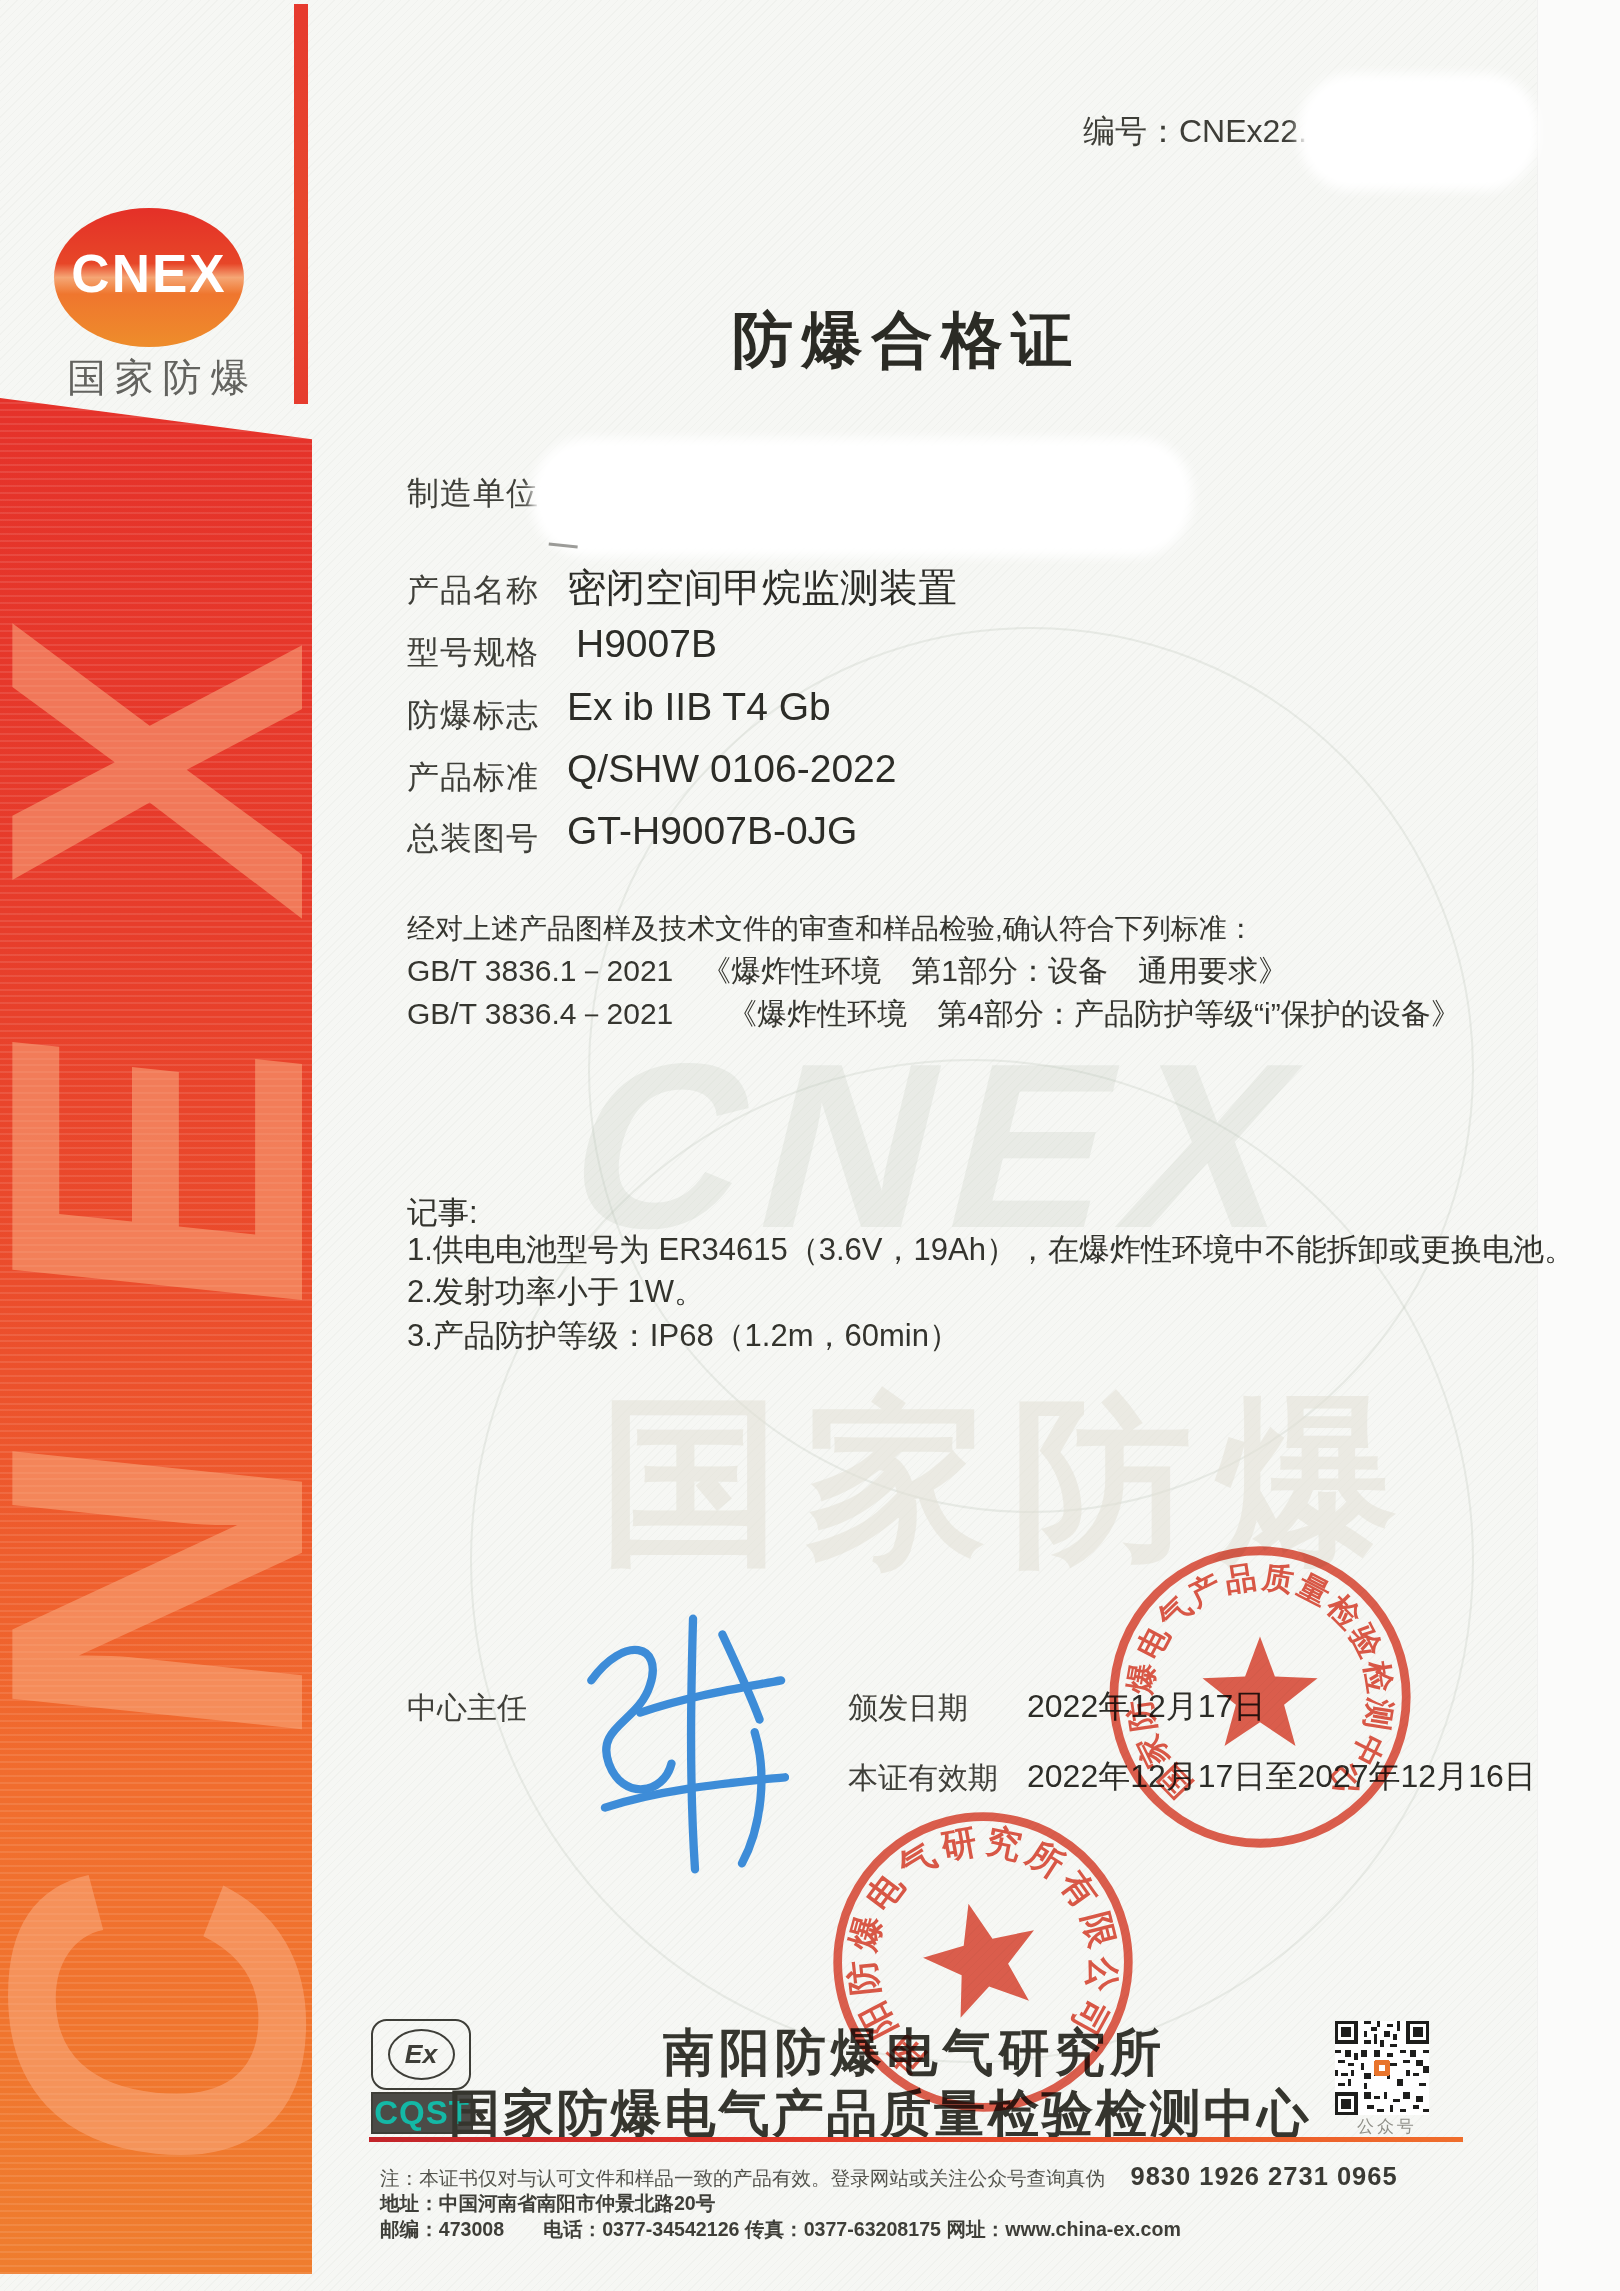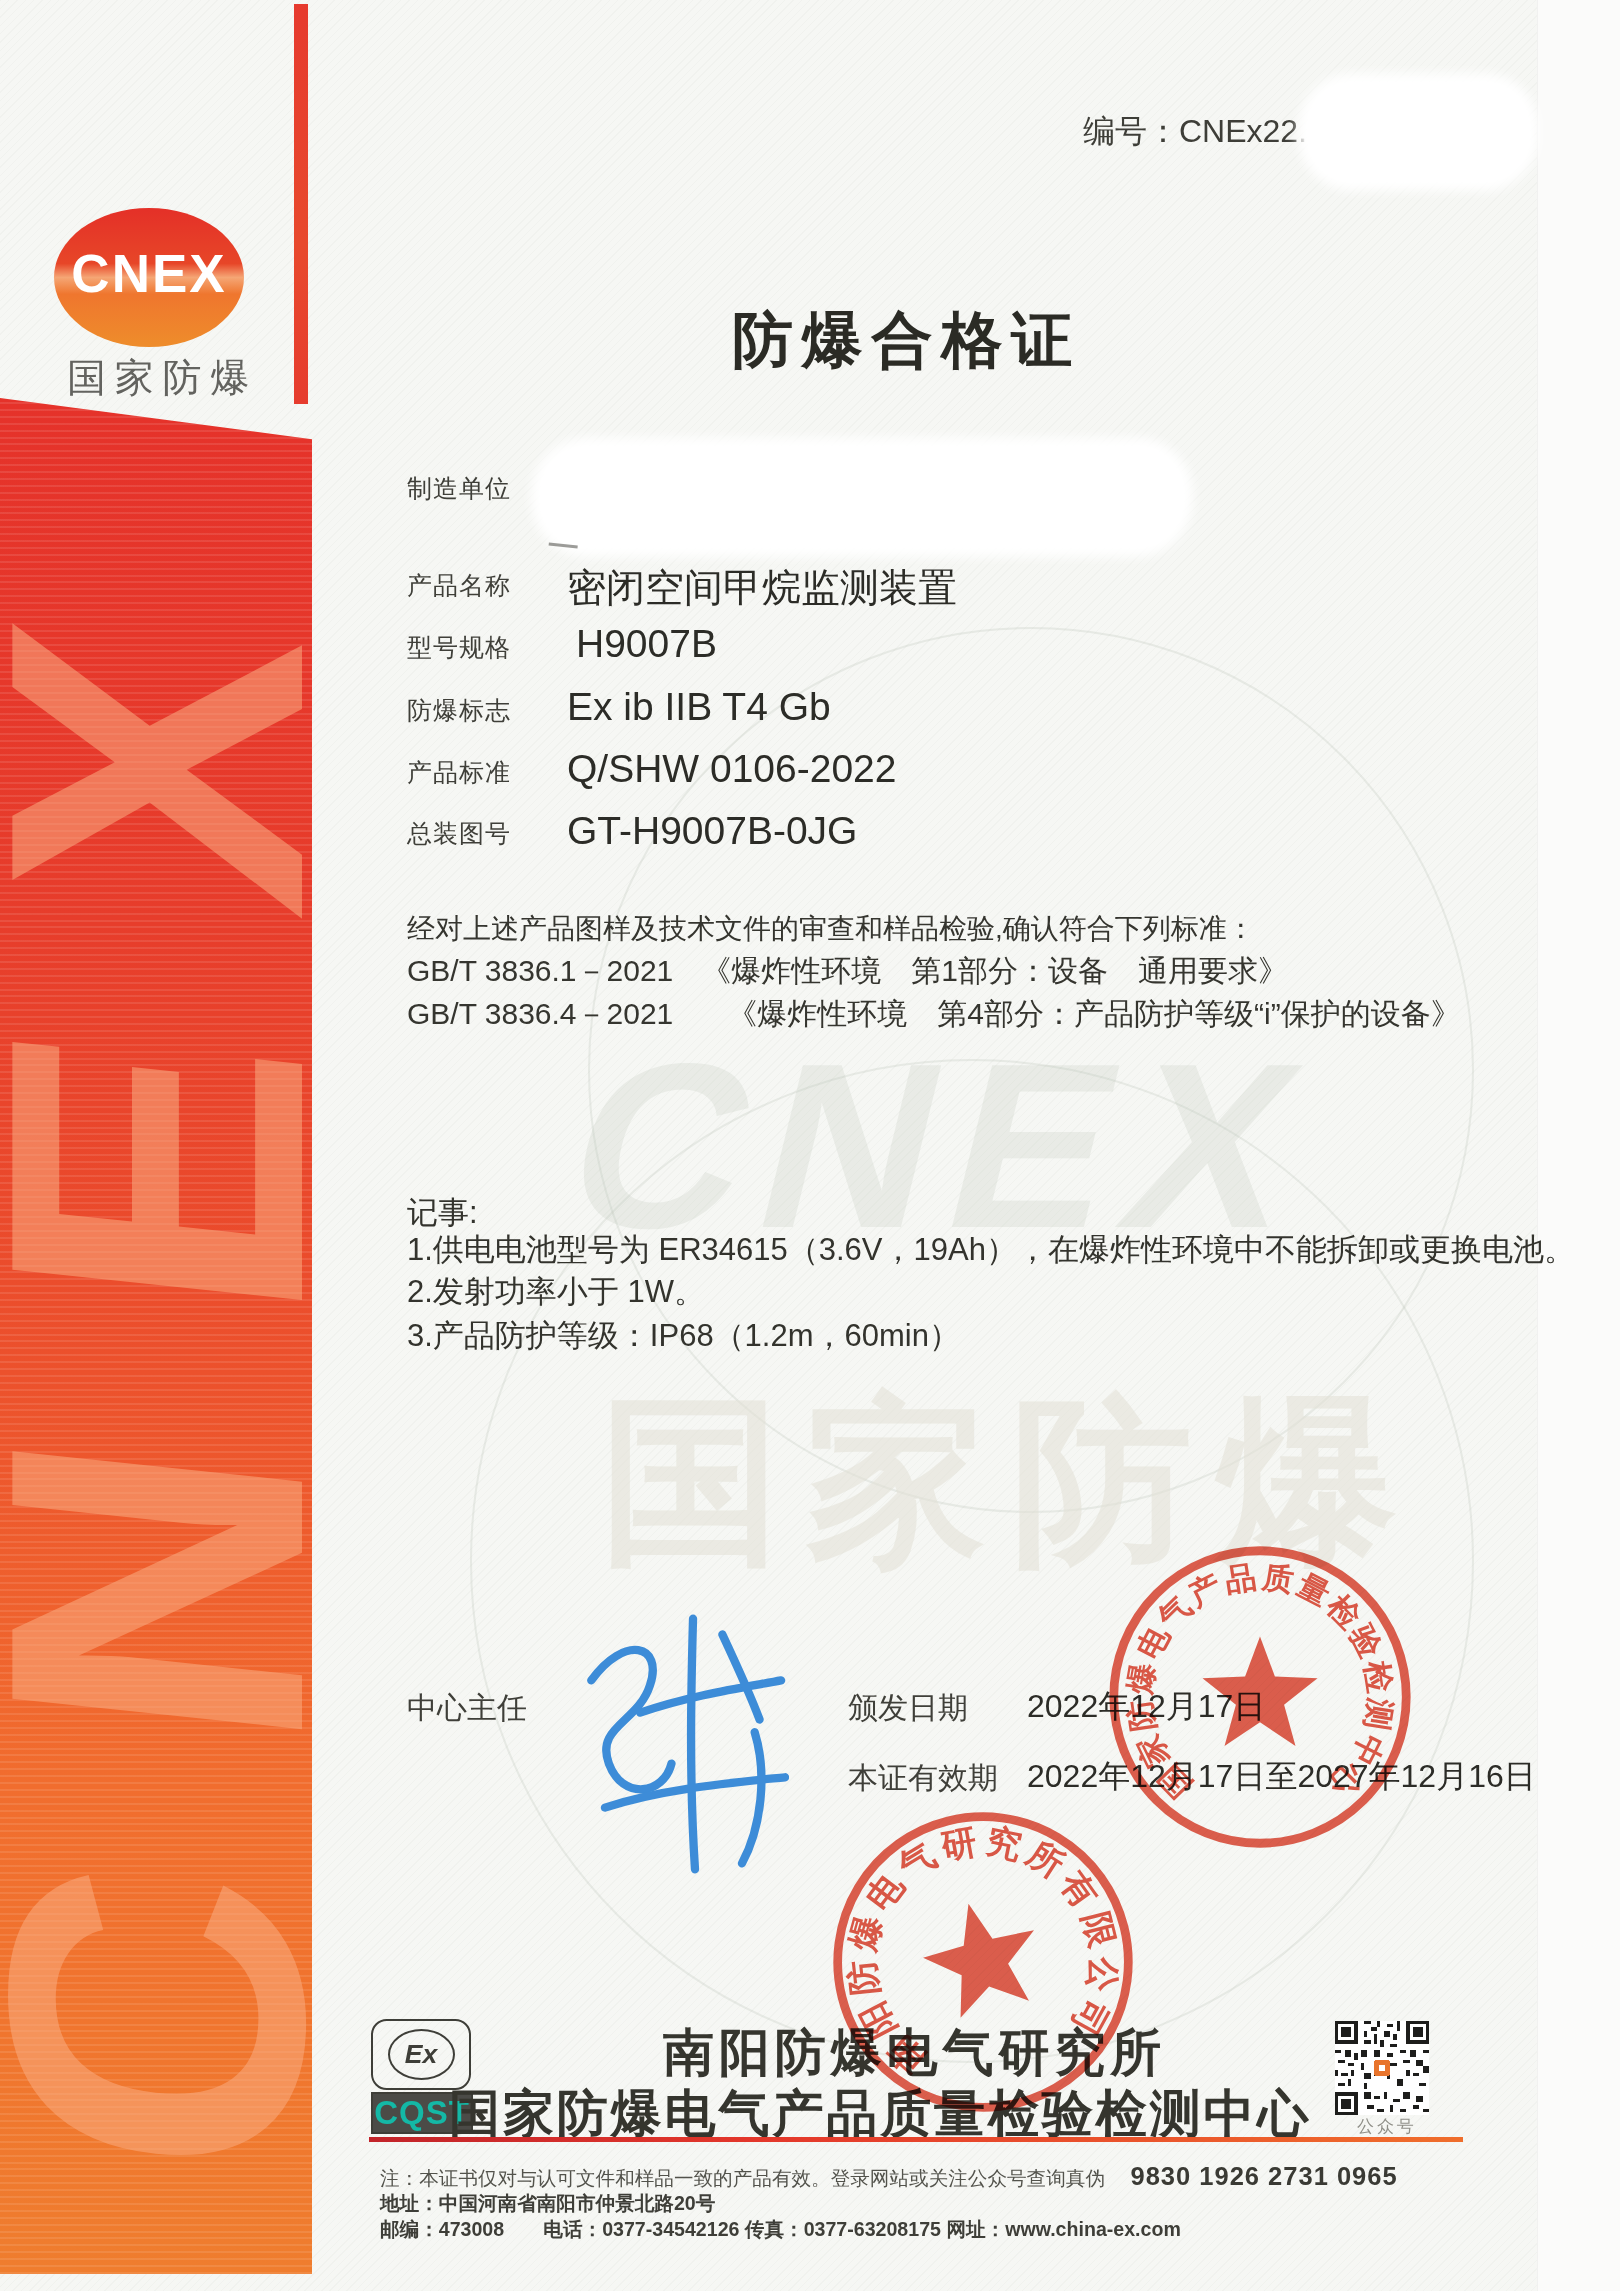--- a/index.html
+++ b/index.html
@@ -41,21 +41,21 @@
   }
   .logo-ellipse span{color:#fff;font-size:53px;font-weight:800;letter-spacing:2px;margin-top:-7.8px;}
   .logo-sub{left:67px;top:351px;font-size:39px;letter-spacing:8.8px;color:#63635f;z-index:3;}
   
   .cert-no{left:1083px;top:110px;font-size:32px;color:#3e3e38;z-index:3;}
   .title{left:686px;top:300px;width:441px;text-align:center;font-size:61px;font-weight:700;letter-spacing:8.8px;color:#2b2b25;z-index:3;}
   
   .blob{background:#fff;box-shadow:0 0 11.8px 9.8px #ffffff;z-index:4;}
   .smudge{left:549px;top:538px;width:29px;height:5.9px;border-bottom:3.9px solid #5a5a55;opacity:.6;transform:rotate(6deg);z-index:5;}
   
-  .lbl{font-size:25px;color:#3f3f39;letter-spacing:1px;z-index:3;}
+  .lbl{font-size:32px;color:#3f3f39;letter-spacing:1px;z-index:3;}
   .val{font-size:39px;color:#2c2c27;z-index:3;white-space:nowrap;}
   
   .body-line{font-size:28px;color:#35352f;z-index:3;white-space:nowrap;}
   .std-row{display:flex;gap:54px;font-size:30px;color:#35352f;z-index:3;white-space:nowrap;}
   .note-line{font-size:31px;color:#33332d;z-index:3;white-space:nowrap;}
   
   .wm-cnex{left:578px;top:1010px;font-size:235px;font-weight:800;letter-spacing:19.6px;
     color:rgba(188,194,182,0.22);transform:skewX(-14deg);z-index:2;}
   .wm-gjfb{left:600px;top:1362px;font-size:181px;font-weight:700;letter-spacing:24.5px;
     color:rgba(226,224,214,0.55);z-index:2;}

